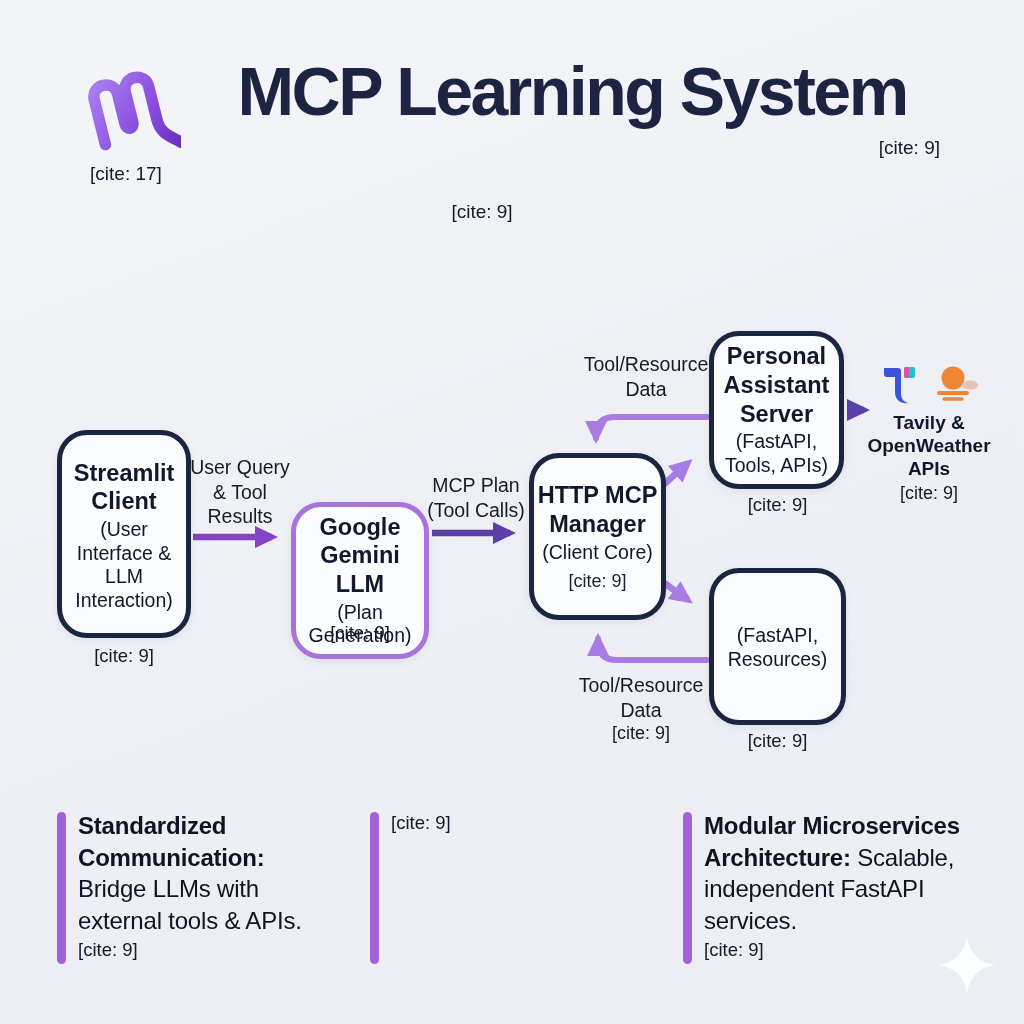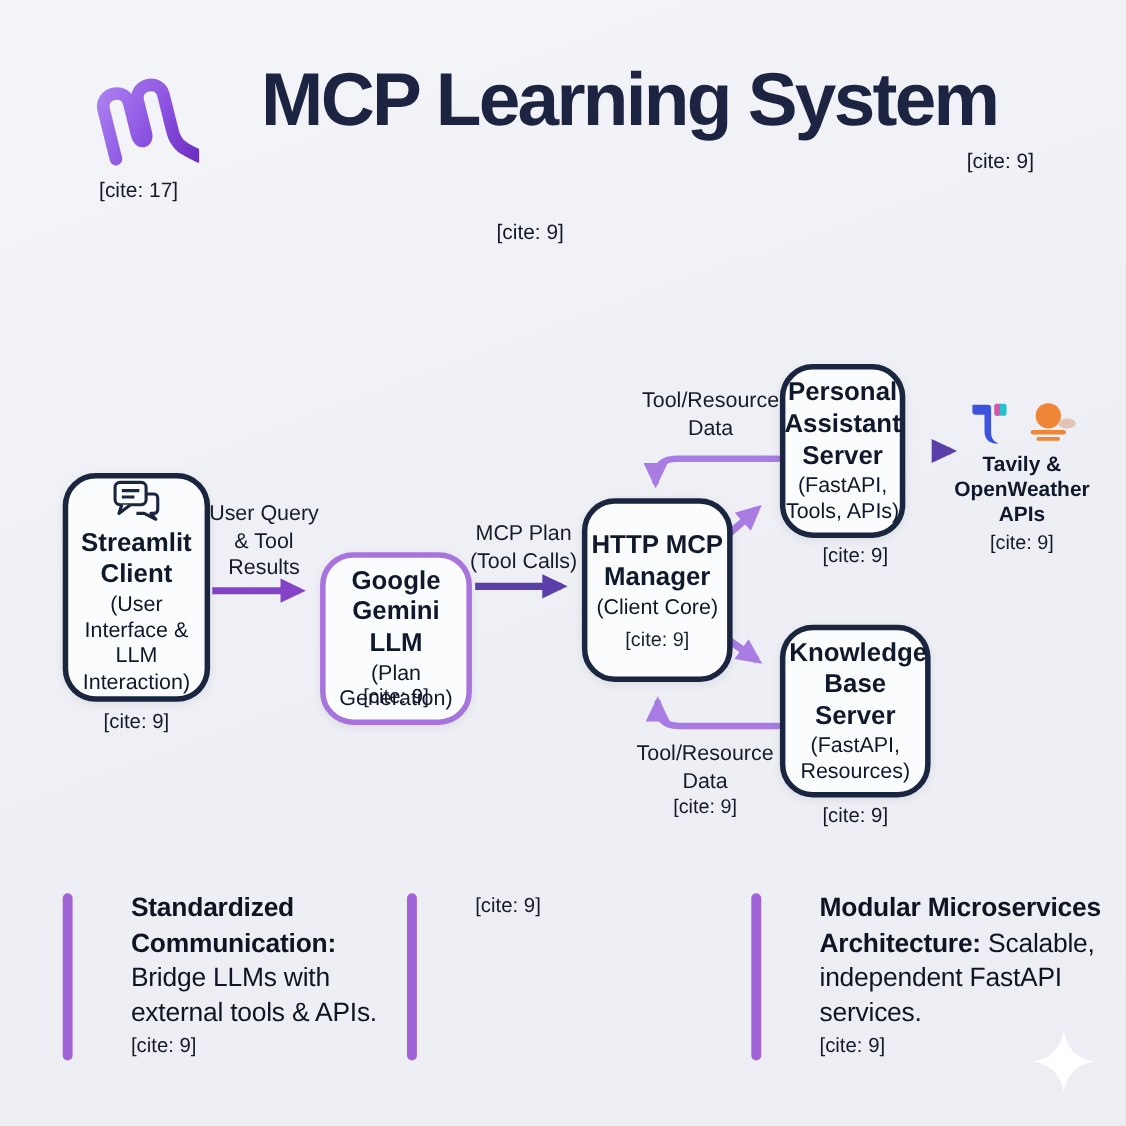--- a/index.html
+++ b/index.html
@@ -25,45 +25,45 @@
   
   .node { position:absolute; background:#fbfcfe; border:5px solid #1a2540; border-radius:30px;
           display:flex; flex-direction:column; align-items:center; justify-content:center;
           text-align:center; z-index:2; box-shadow:0 2px 8px rgba(20,30,60,.07); }
   .node.purple { border-color:#a873dc; }
   .node .n-title { font-size:23.5px; font-weight:bold; color:#10182c; line-height:1.22; }
   .node .n-sub { font-size:19.5px; color:#0f172a; line-height:1.22; margin-top:2px; }
   .node .n-cite-in { font-size:18px; color:#1a2030; margin-top:6px; }
   .cite { position:absolute; text-align:center; font-size:18.5px; color:#15192a; z-index:2; }
 
-  #node-streamlit { left:57px;  top:430px; width:134px; height:208px; padding:0 4px; }
+  #node-streamlit { left:57px;  top:430px; width:134px; height:208px; padding:20px 4px; }
   #node-gemini    { left:291px; top:455px; width:138px; height:157px;margin-top:47px; }
   #node-manager   { left:529px; top:453px; width:137px; height:167px; }
-  #node-assistant { left:709px; top:331px; width:114px; height:158px; }
+  #node-assistant { left:709px; top:331px; width:135px; height:158px; }
   #node-knowledge { left:709px; top:568px; width:137px; height:157px; }
 
   #chat-icon { width:52px; height:46px; margin-bottom:3px; }
 
   
   .edge-label { position:absolute; text-align:center; font-size:19.5px; color:#161b28;
                 line-height:1.26; z-index:2; }
   #lbl-user   { left:185px; top:455px; width:110px; }
   #lbl-plan   { left:416px; top:473px; width:120px; }
   #lbl-trd-top{ left:571px; top:352px; width:150px; }
   #lbl-trd-bot{ left:566px; top:673px; width:150px; }
   .edge-cite  { font-size:18px; color:#15192a; }
 
   
   #apis { position:absolute; left:862px; top:360px; width:134px; text-align:center; z-index:2; }
   #apis .icon-row { display:flex; justify-content:center; align-items:center; gap:10px; height:48px; }
   #apis .a-title { font-size:19px; font-weight:bold; color:#10182c; line-height:1.2; margin-top:4px; }
   #apis .a-cite { font-size:18px; color:#15192a; margin-top:3px; }
 
   
-  .feature { position:absolute; top:810px; z-index:2;padding-left:41px; }
+  .feature { position:absolute; top:810px; z-index:2; }
   .f-bar { position:absolute; left:0; top:2px; width:9px; height:152px; border-radius:5px;
            background:#a263d8; }
   .f-text { margin-left:21px; font-size:24px; line-height:1.32; color:#0f1422; letter-spacing:-.2px; }
   .f-text b { font-weight:bold; }
   .f-cite { margin-left:21px; font-size:18.5px; color:#15192a; margin-top:2px; }
   #feature-1 { left:57px;  width:275px; }
   #feature-1 .f-text { width:252px; }
   #feature-2 { left:370px; width:275px; }
   #feature-2 .f-text { width:252px; }
   #feature-3 { left:683px; width:300px; }
@@ -159,21 +159,20 @@
     <div class="n-cite-in">[cite: 9]</div>
   </div>
 
   <div id="node-assistant" class="node">
     <div class="n-title" style="width:112px;">Personal Assistant Server</div>
     <div class="n-sub" style="width:116px;">(FastAPI, Tools, APIs)</div>
   </div>
   <div class="cite" style="left:709px; top:494px; width:137px;">[cite: 9]</div>
 
   <div id="node-knowledge" class="node">
-    <div class="n-title" style="width:120px;">Knowledge Base Server</div>
     <div class="n-sub" style="width:116px;">(FastAPI, Resources)</div>
   </div>
   <div class="cite" style="left:709px; top:730px; width:137px;">[cite: 9]</div>
 
   <div id="apis">
     <div class="icon-row">
       <svg width="44" height="44" viewBox="0 0 44 44">
         <path d="M6 6 h14 a3 3 0 0 1 3 3 v22 c0 6 3 9 7 10 c-6 1 -13 -2 -13 -11 V15 H9 a3 3 0 0 1 -3 -3 Z" fill="#3c53dd"></path>
         <rect x="26" y="5" width="11" height="11" rx="2" fill="#1fc3cf"></rect>
         <rect x="26" y="5" width="5" height="11" rx="2" fill="#e44fa3"></rect>

